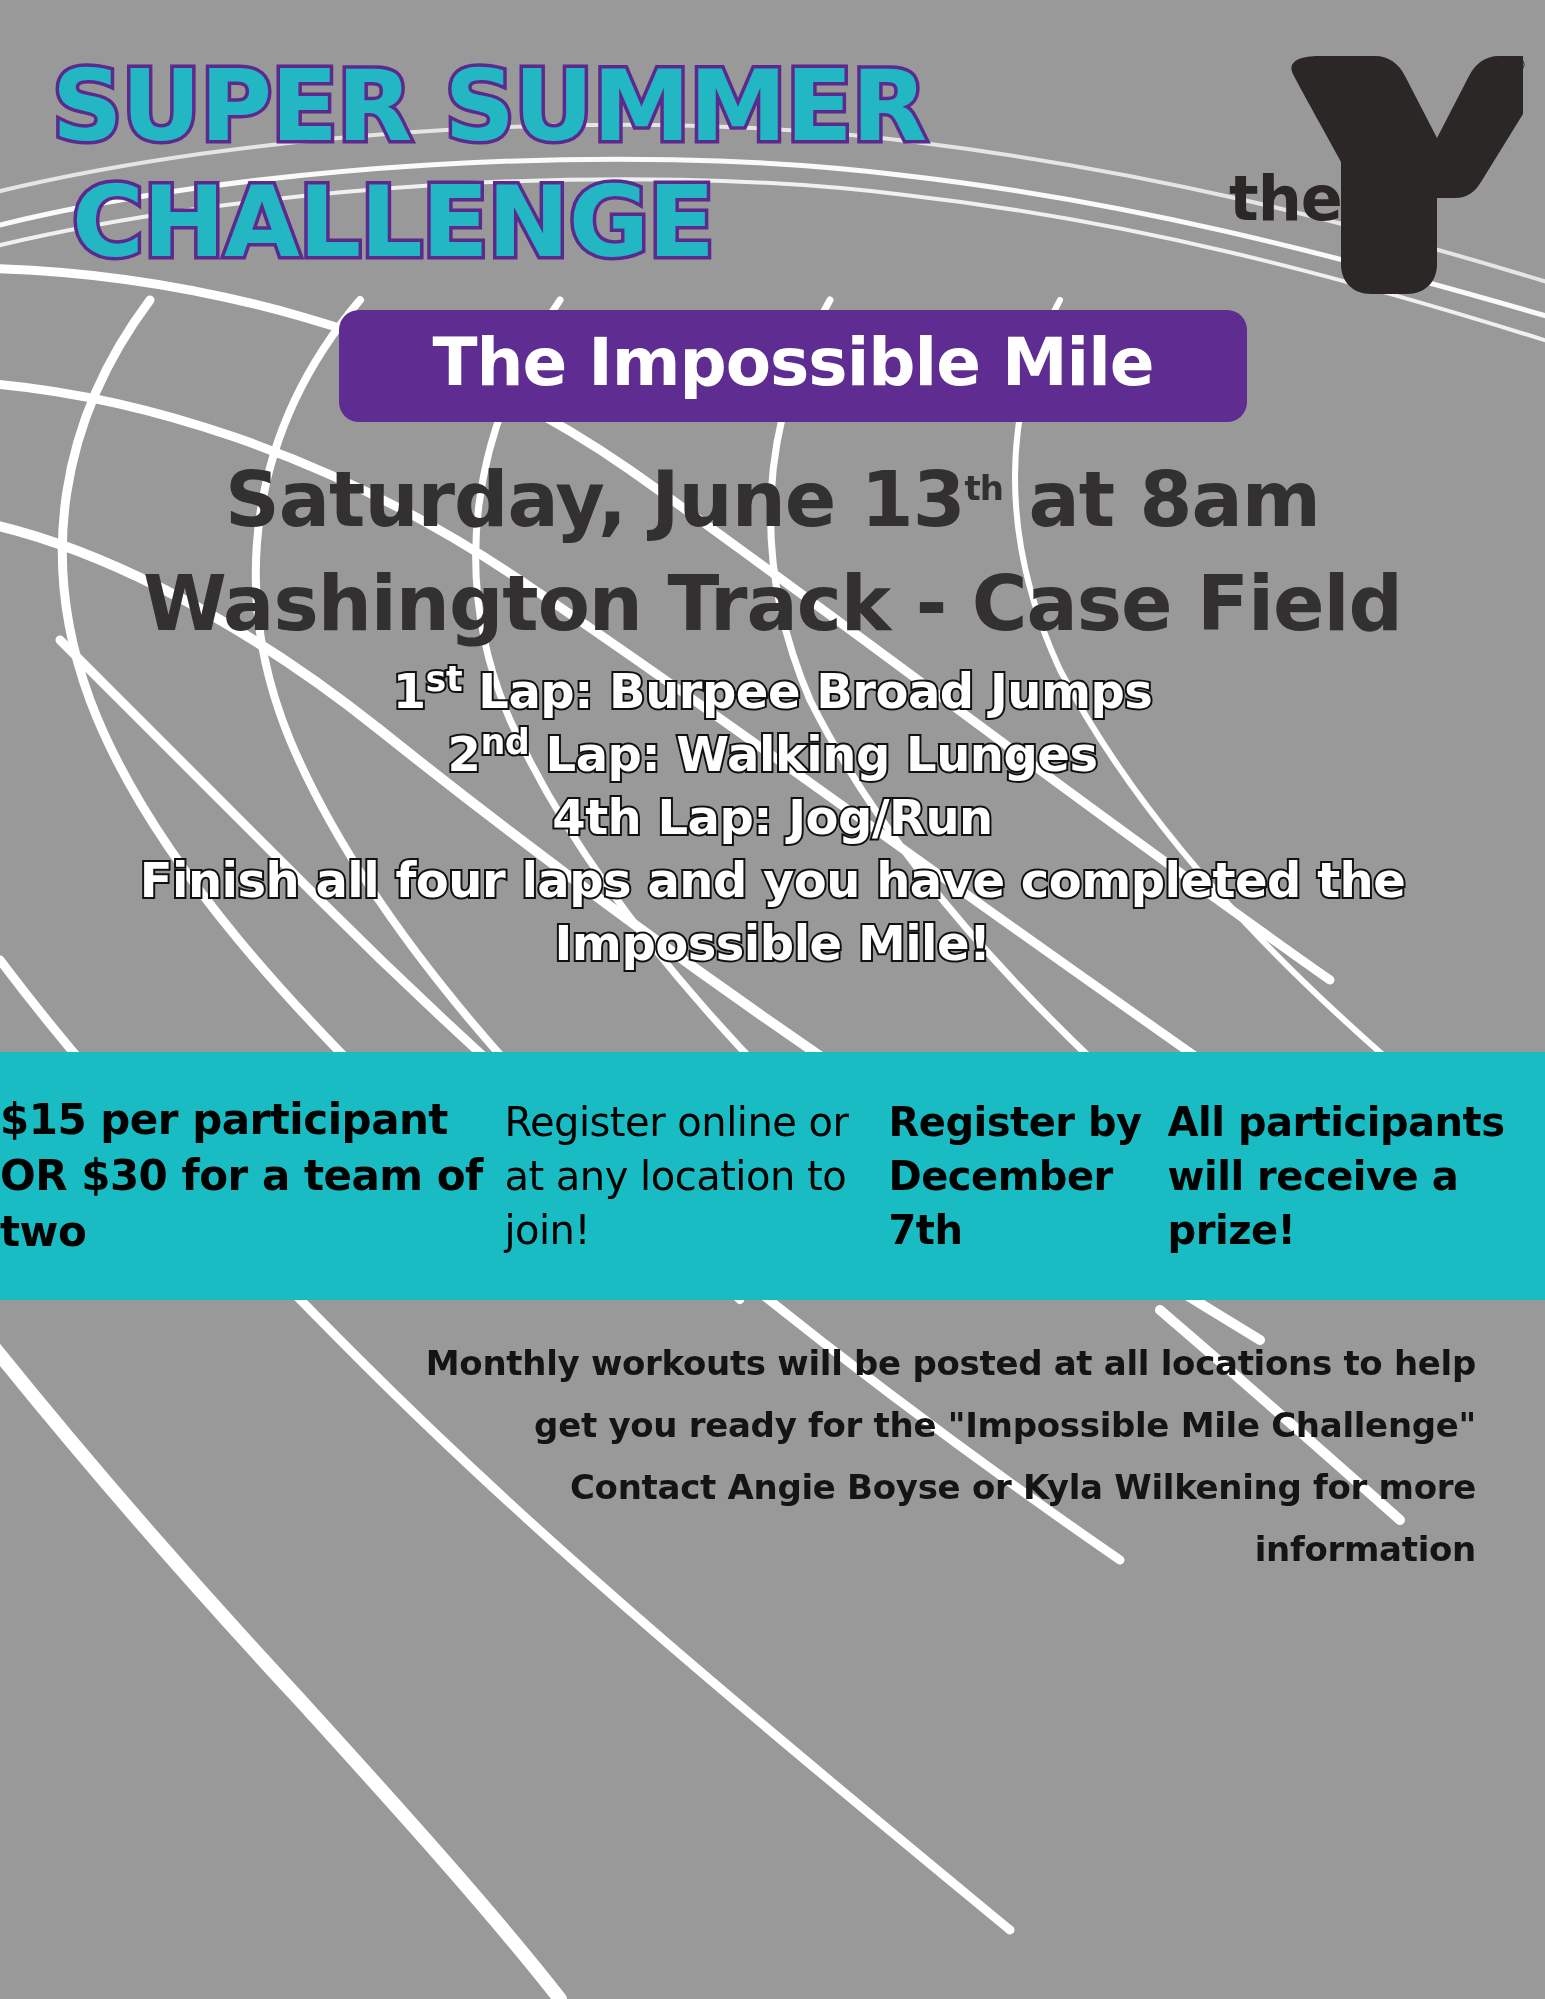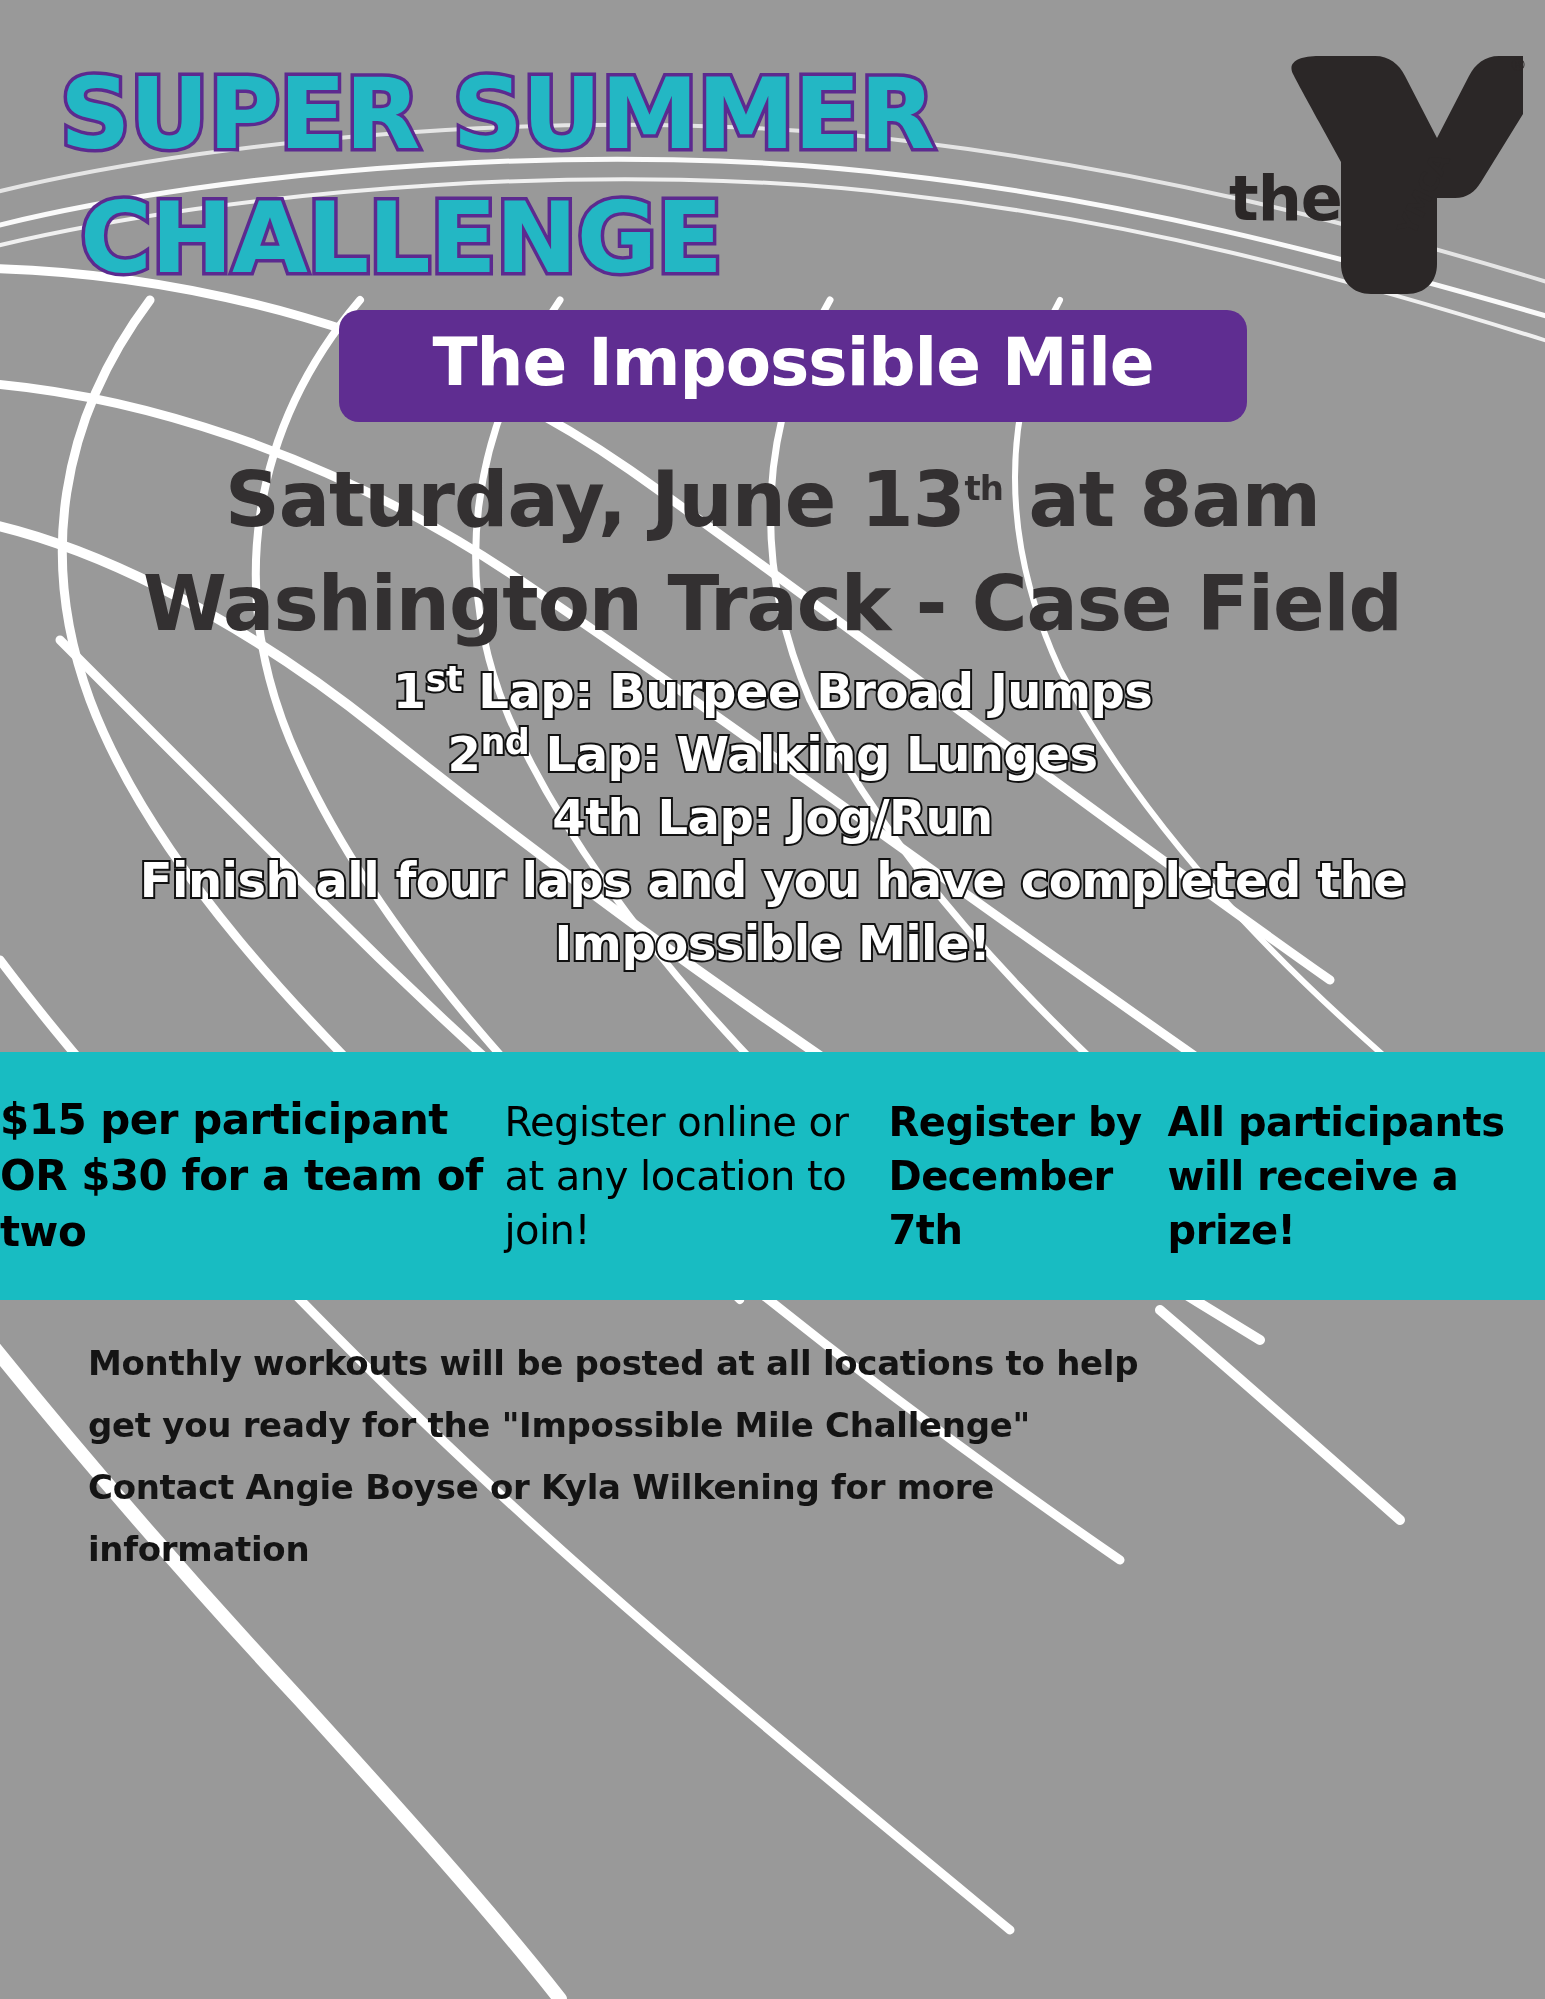--- a/index.html
+++ b/index.html
@@ -28,21 +28,21 @@
   .headline .hl-line{
     display:block;
     font-family:"DejaVu Sans", sans-serif;
     font-weight:bold;
     font-size:98px;
     line-height:112px;
     letter-spacing:-1px;
     color:#23b7c4;
     -webkit-text-stroke:7px #5c2a8f;
     paint-order:stroke fill;
-    margin:12px;
+    margin:4px;
   }
   .hl-1{padding-left:48px;}
   .hl-2{padding-left:68px;}
 
   
   .ymca-logo{
     position:absolute;right:22px;top:42px;
     width:300px;height:265px;
     z-index:4;
   }
@@ -154,22 +154,22 @@
   }
   .teal-band .bold{
     font-family:"DejaVu Sans", sans-serif;
     font-weight:bold;font-size:40px;line-height:54px;color:#000000;
     letter-spacing:-0.5px;
   }
 
   
   .footer{
     position:absolute;left:0;right:0;top:1332px;
-    text-align:left;z-index:3;
-    padding:0 88px;
+    text-align:right;z-index:3;
+    padding:0 69px;
   }
   .footer .fline{
     display:block;
     font-family:"DejaVu Sans", sans-serif;
     font-weight:bold;
     font-size:34px;
     line-height:62px;
     color:#141414;
     letter-spacing:-0.3px;
   }

